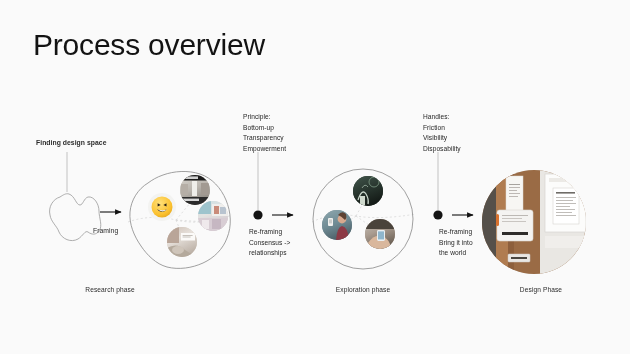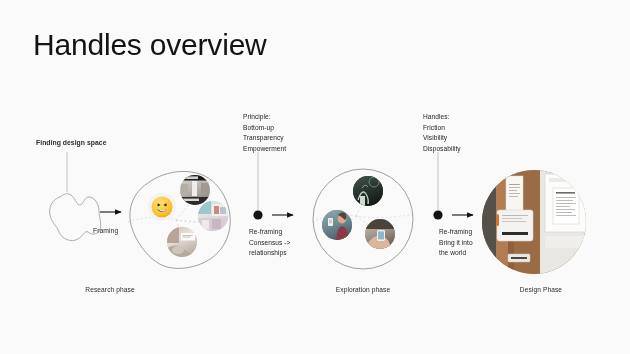--- a/index.html
+++ b/index.html
@@ -59,21 +59,21 @@
     font-size: 6.8px;
     color: #2b2b2b;
     letter-spacing: 0.05px;
   }
 </style>
 </head>
 <body style="background: rgb(250, 250, 250);">
 
 <div id="slide" style="background: rgb(250, 250, 250);">
 
-  <div id="page-title">Handles overview</div>
+  <div id="page-title">Process overview</div>
 
   <svg class="diagram-svg" viewBox="0 0 630 354">
     <defs>
       <marker id="arrowhead" markerWidth="7" markerHeight="7" refX="5.4" refY="2.6" orient="auto">
         <polygon points="0,0 6,2.6 0,5.2" fill="#131313"></polygon>
       </marker>
 
       <clipPath id="clip-t1">
           <circle cx="162" cy="207" r="14"></circle>
         </clipPath>

